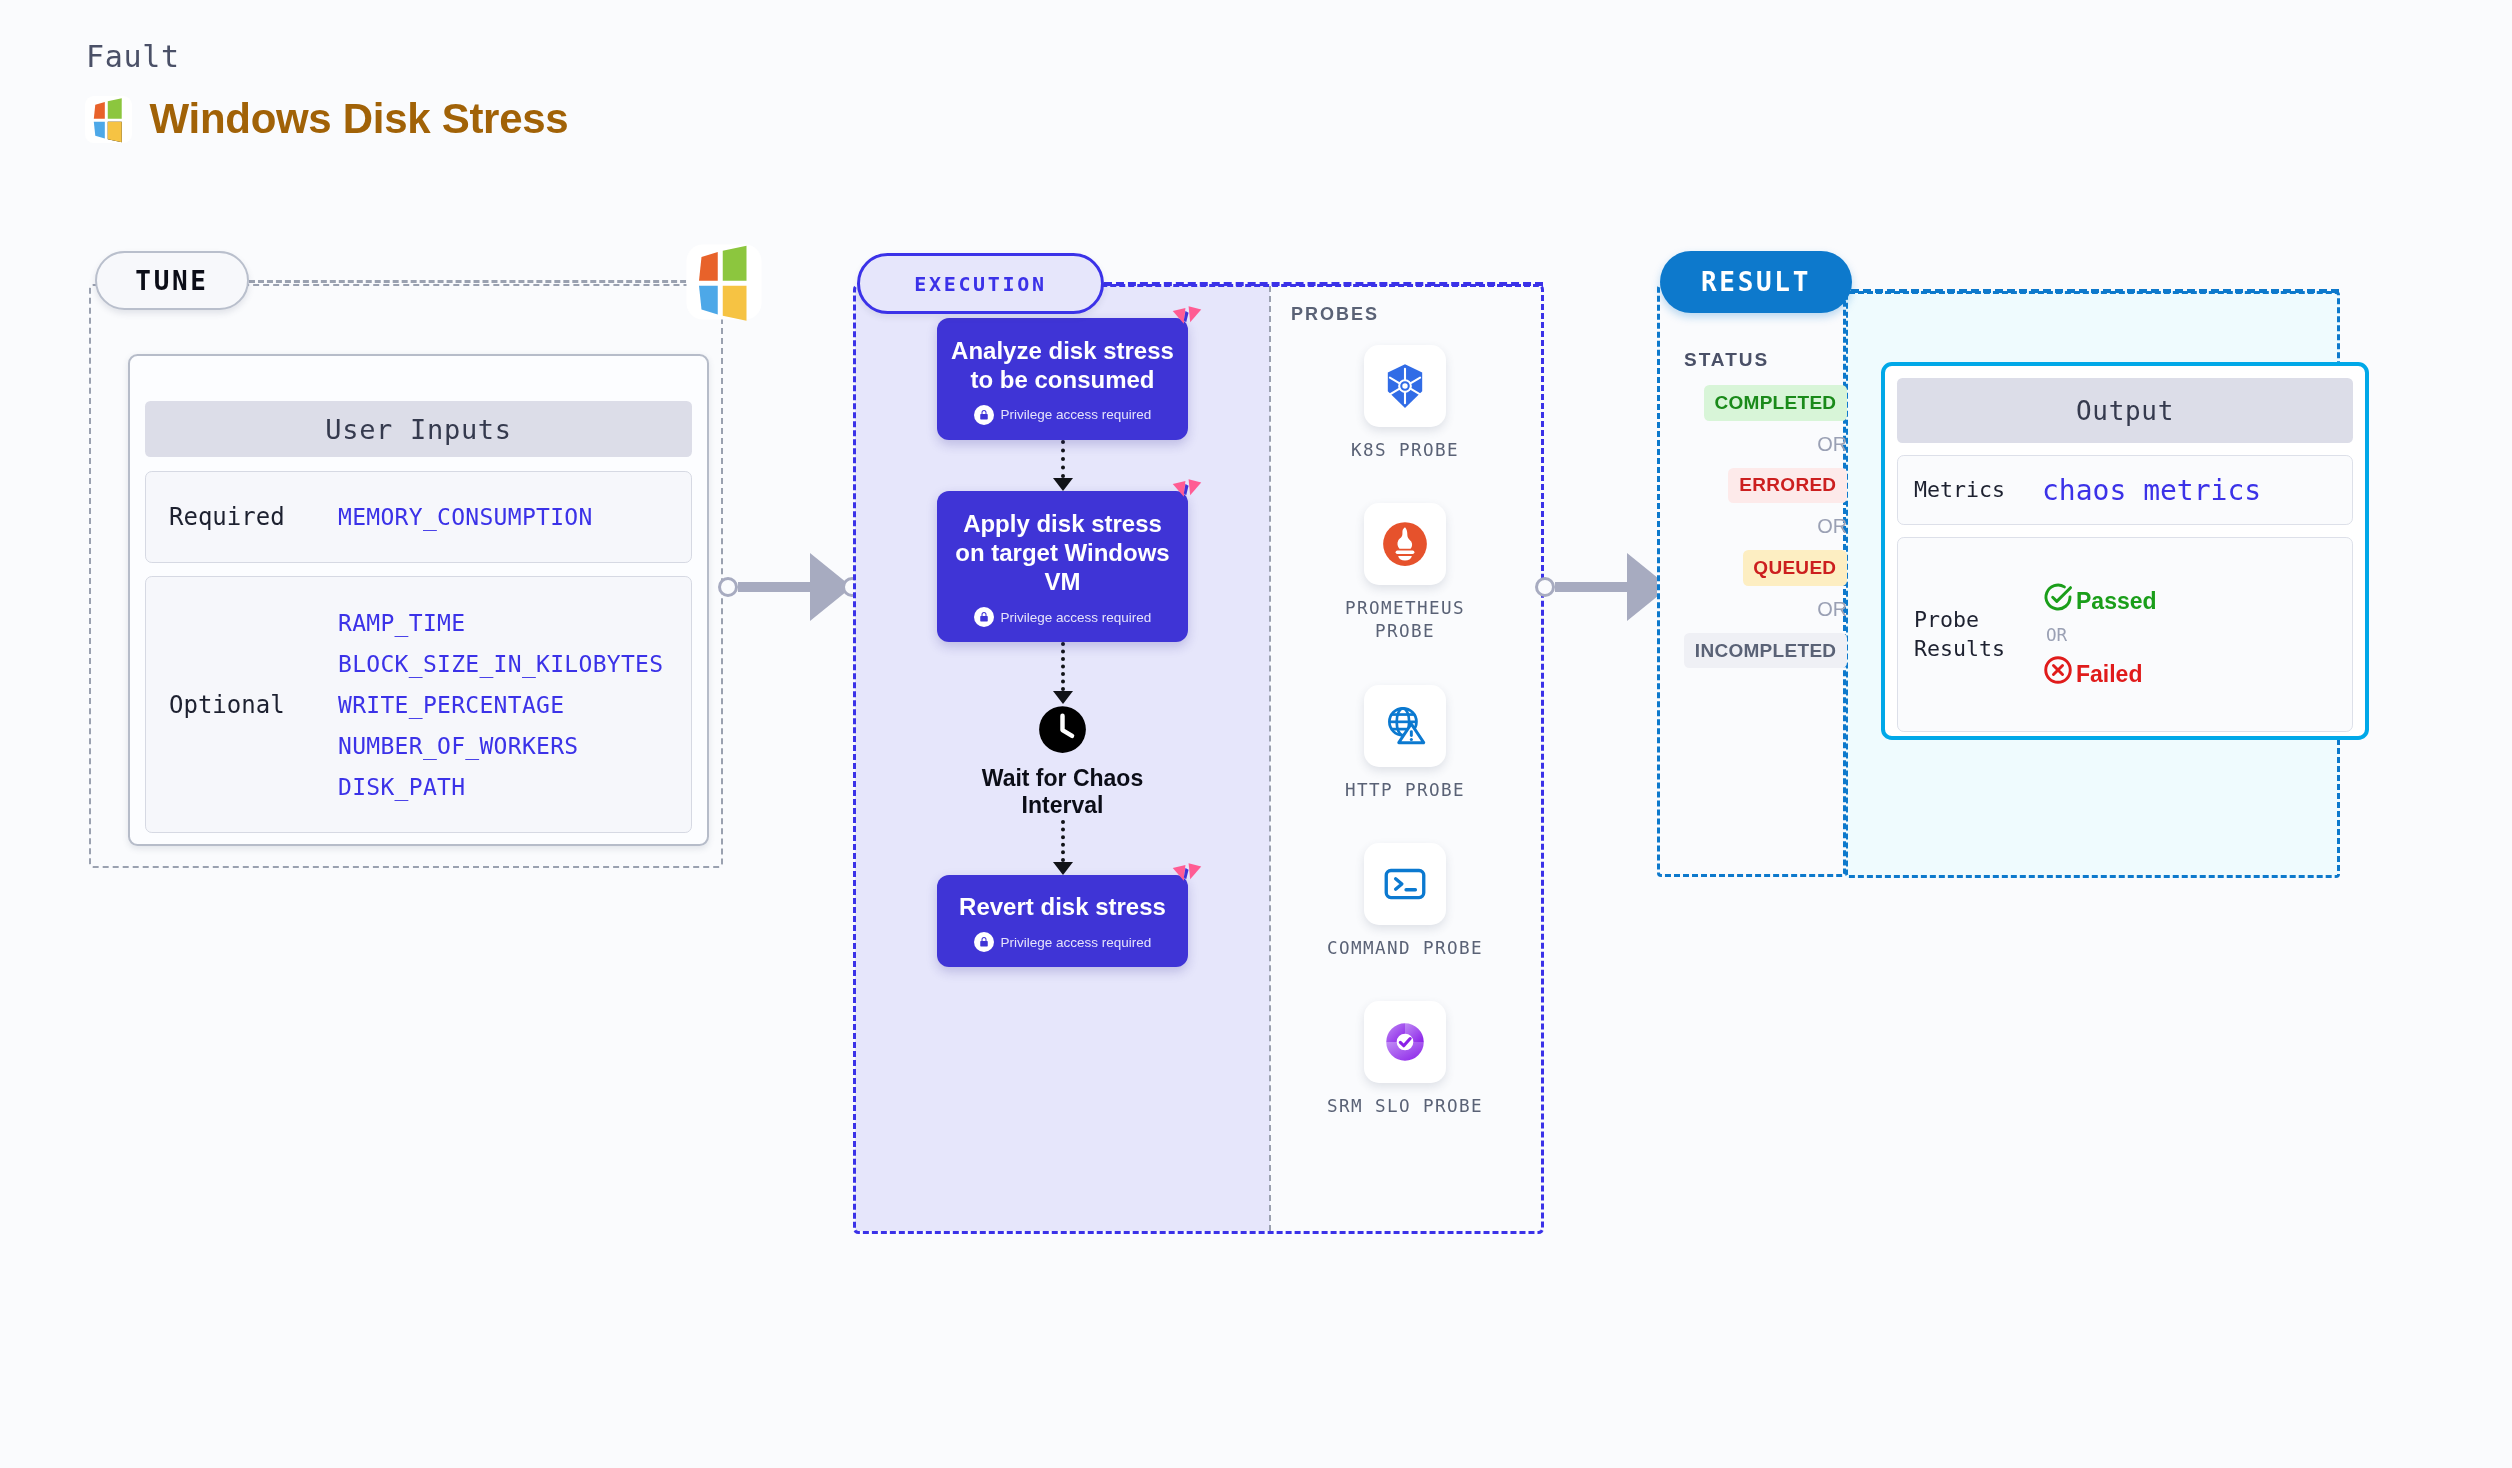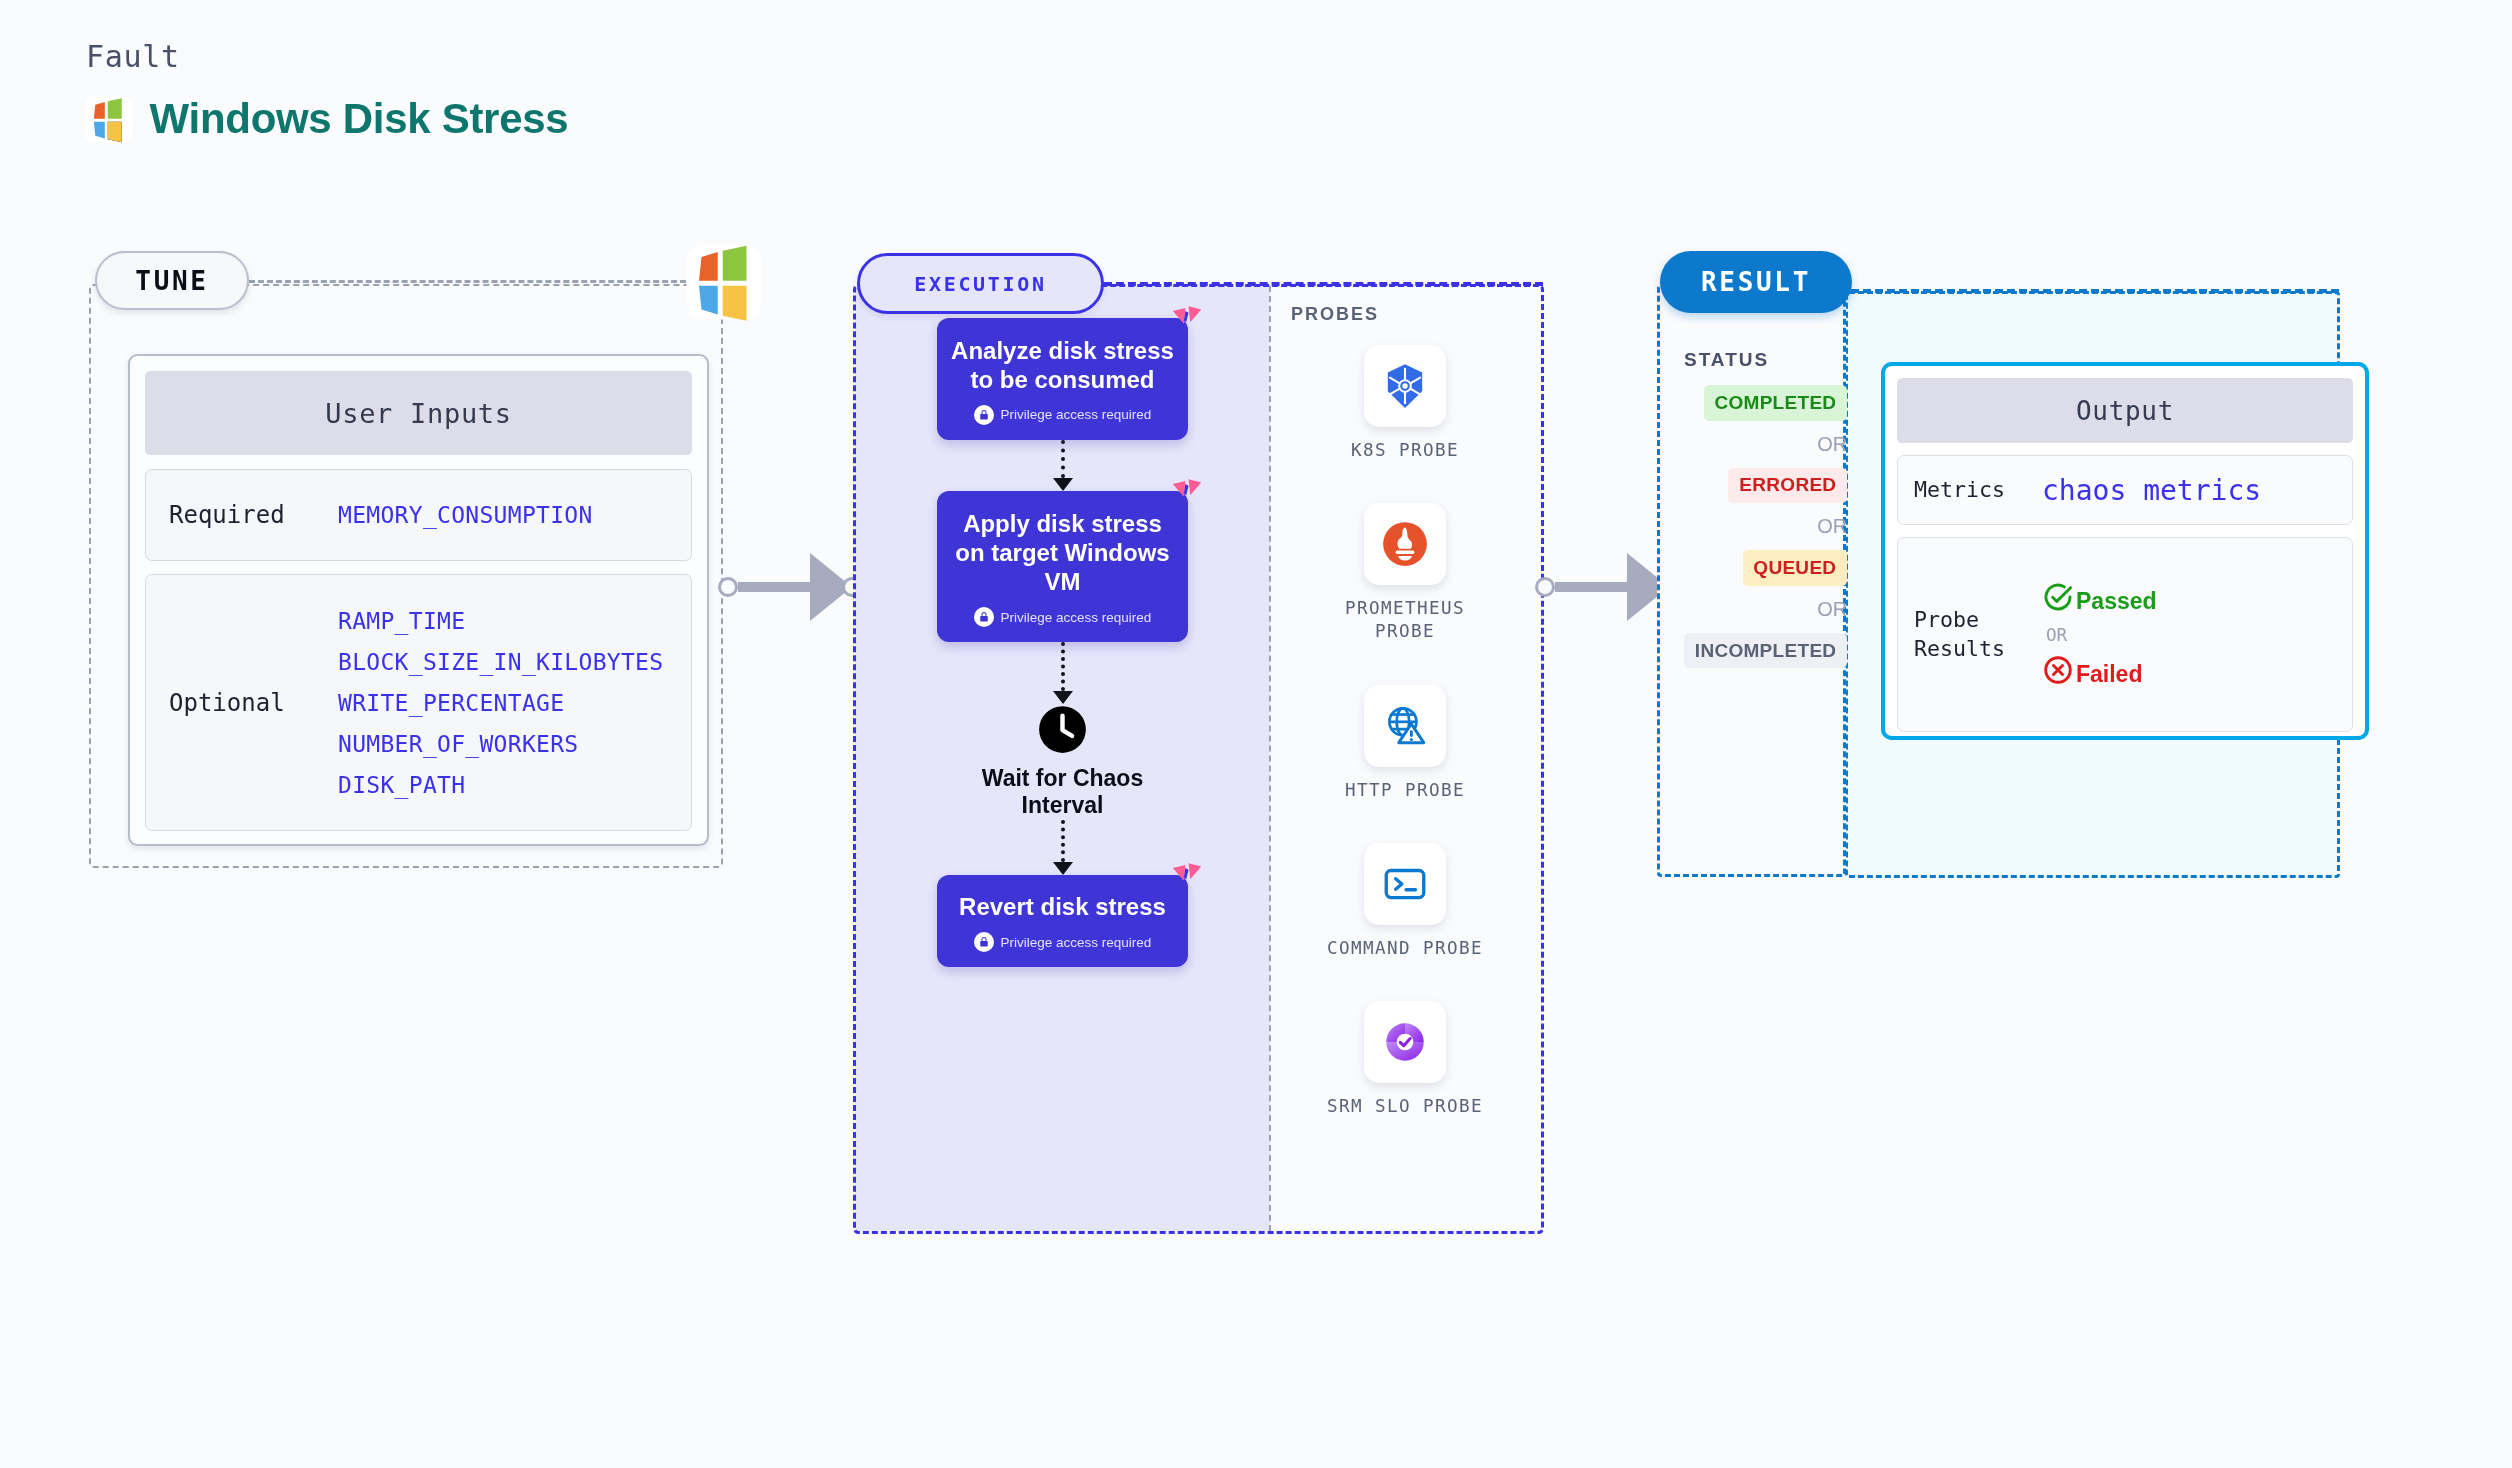--- a/index.html
+++ b/index.html
@@ -15,21 +15,21 @@
   #fault-label {
     position: absolute; left: 86px; top: 39px;
     font-family: "DejaVu Sans Mono", monospace;
     font-size: 30px; color: #4a5067; letter-spacing: 0.7px;
   }
   #title-row {
     position: absolute; left: 85px; top: 95px;
     display: flex; align-items: center; gap: 17.6px;
   }
   #page-title {
-    font-size: 42px; font-weight: bold; color: #0f766e;
+    font-size: 42px; font-weight: bold; color: #a16207;
     letter-spacing: -0.3px;
   }
   .win-logo { position: relative; display: block; }
   .win-logo svg { display: block; }
 
   
   .panel { position: absolute; }
   .panel-badge {
     position: absolute; z-index: 6;
     display: flex; align-items: center; justify-content: center;
@@ -57,24 +57,24 @@
   }
   #tune-winlogo { position: absolute; left: 684px; top: 242px; }
 
   #user-inputs-card {
     position: absolute; left: 128px; top: 354px; width: 581px; height: 492px;
     background: #fcfdff; border: 2px solid #b6bcc9; border-radius: 9.5px;
     box-shadow: 0 2.7px 6px rgba(60,70,100,.12);
     padding: 15px;
   }
   #user-inputs-title {
-    height: 84px; background: #dcdde8; border-radius: 5.4px;
+    height: 56px; background: #dcdde8; border-radius: 5.4px;
     display: flex; align-items: center; justify-content: center;
     font-family: "DejaVu Sans Mono", monospace;
-    font-size: 27px; color: #353a4e; letter-spacing: 0.7px;
+    font-size: 27px; color: #353a4e; letter-spacing: 0.7px; margin-top: 30px;
   }
   .io-group {
     margin-top: 13.5px; background: #f6f7fb;
     border: 1.4px solid #d6d9e3; border-radius: 6.8px;
     display: flex; align-items: center; padding: 0 0 0 23px;
   }
   #required-group { height: 92px; }
   #optional-group { height: 257px; }
   .io-key {
     font-family: "DejaVu Sans Mono", monospace;

